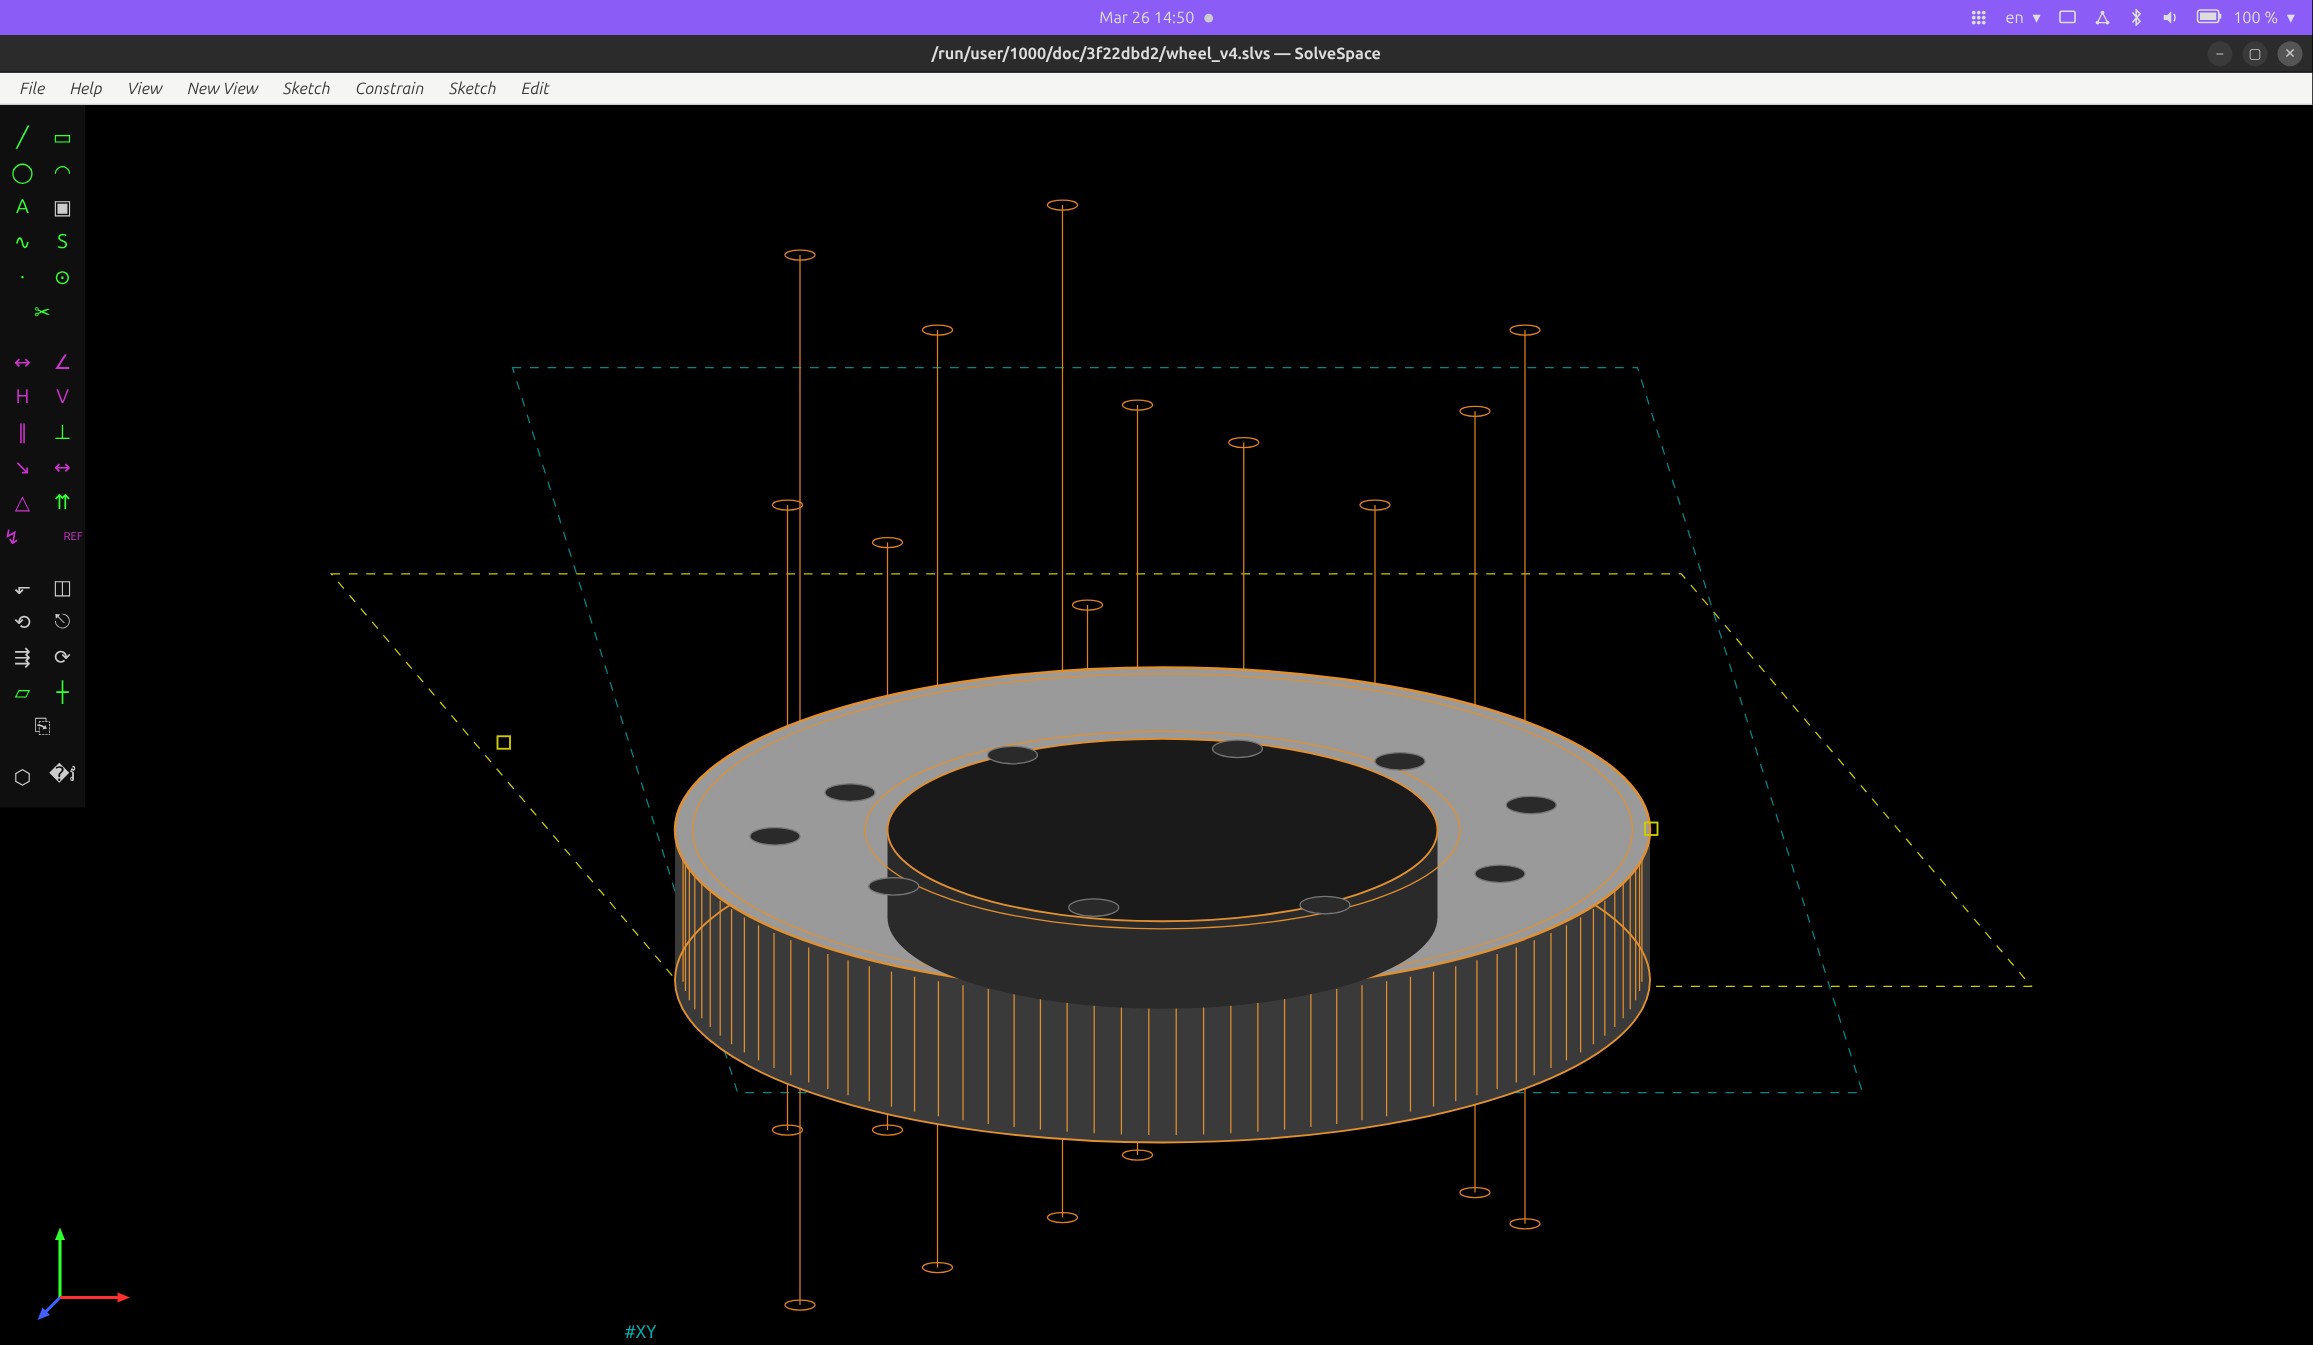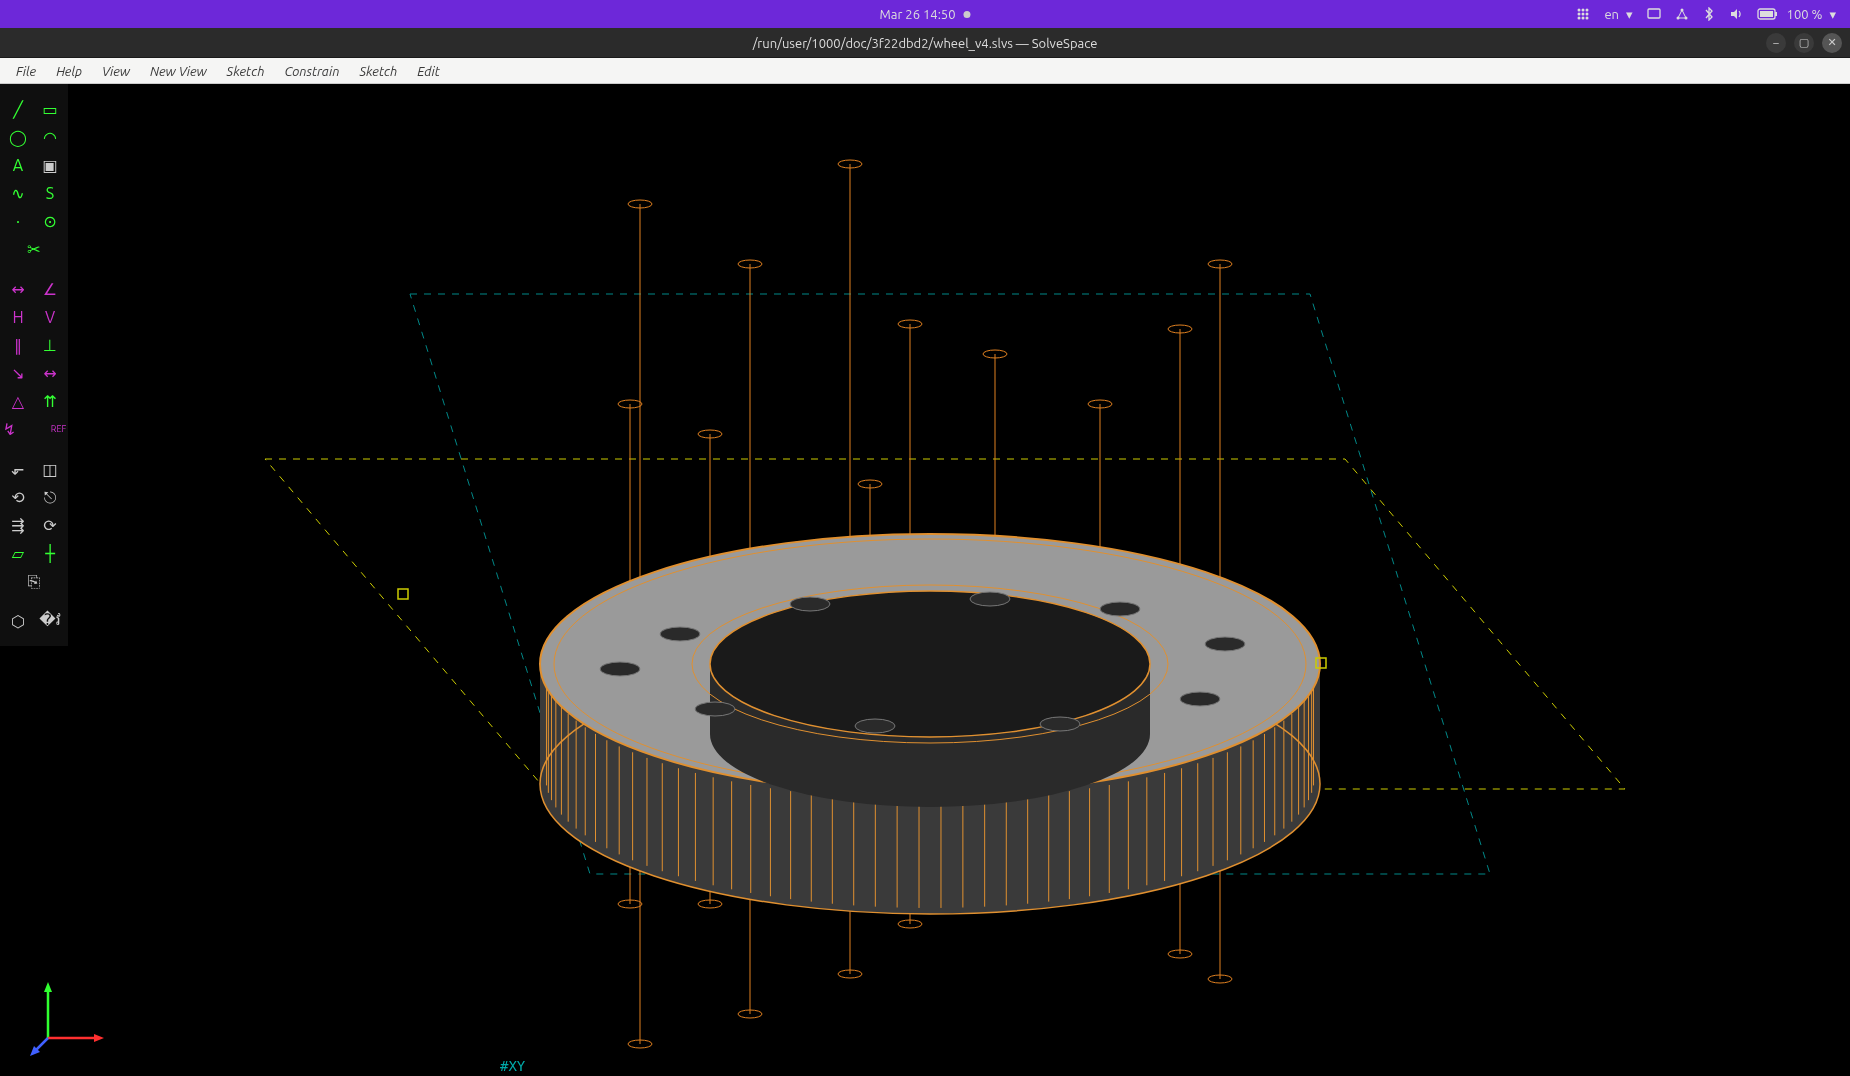--- a/index.html
+++ b/index.html
@@ -1,23 +1,23 @@
 <!DOCTYPE html>
 <html><head>
 <meta charset="utf-8">
 <style>
 * { margin:0; padding:0; box-sizing:border-box; }
 html,body { width:1850px; height:1076px; background:#000; font-family:"Ubuntu","DejaVu Sans",sans-serif; overflow:hidden; }
-.topbar { height:28px; background:#6d28d9; color:#ddd; display:flex; align-items:center; font-size:13px; position:relative; }
+.topbar { height:28px; background:#8b5cf6; color:#ddd; display:flex; align-items:center; font-size:13px; position:relative; }
 .topbar .center { position:absolute; left:50%; transform:translateX(-50%); display:flex; align-items:center; gap:8px; }
 .topbar .dot { width:7px; height:7px; border-radius:50%; background:#ccc; display:inline-block; }
 .topbar .right { margin-left:auto; display:flex; align-items:center; gap:14px; padding-right:14px; }
-.topbar .right span { display:flex; align-items:center; gap:4px; }
+.topbar .right span { display:flex; align-items:flex-start; gap:4px; }
 .titlebar { height:30px; background:#2b2b2b; border-bottom:1px solid #1a1a1a; display:flex; align-items:center; color:#ddd; font-size:13px; position:relative; }
-.titlebar .title { position:absolute; left:50%; transform:translateX(-50%); font-weight:400; }
+.titlebar .title { position:absolute; left:50%; transform:translateX(-50%); font-weight:700; }
 .titlebar .winbtns { margin-left:auto; display:flex; gap:8px; padding-right:8px; }
 .titlebar .winbtns div { width:20px; height:20px; border-radius:50%; background:#3a3a3a; color:#ccc; display:flex; align-items:center; justify-content:center; font-size:11px; cursor:pointer; }
 .titlebar .winbtns .close { background:#555; }
 .menubar { height:26px; background:#f5f5f4; border-bottom:1px solid #ccc; display:flex; align-items:center; padding:0 6px; font-size:13px; color:#3a3a3a; }
 .menubar .mitem { padding:3px 10px; cursor:pointer;font-style:italic; }
 .workspace { position:relative; height:992px; background:#000; }
 .toolbar { position:absolute; left:0; top:0; width:68px; background:rgba(30,30,30,.5); padding:12px 0; display:flex; flex-direction:column; align-items:center; gap:2px; }
 .toolbar .row { display:flex; gap:6px; }
 .toolbar .tb { width:26px; height:26px; display:flex; align-items:center; justify-content:center; cursor:pointer; }
 .toolbar .sep { height:10px; }

